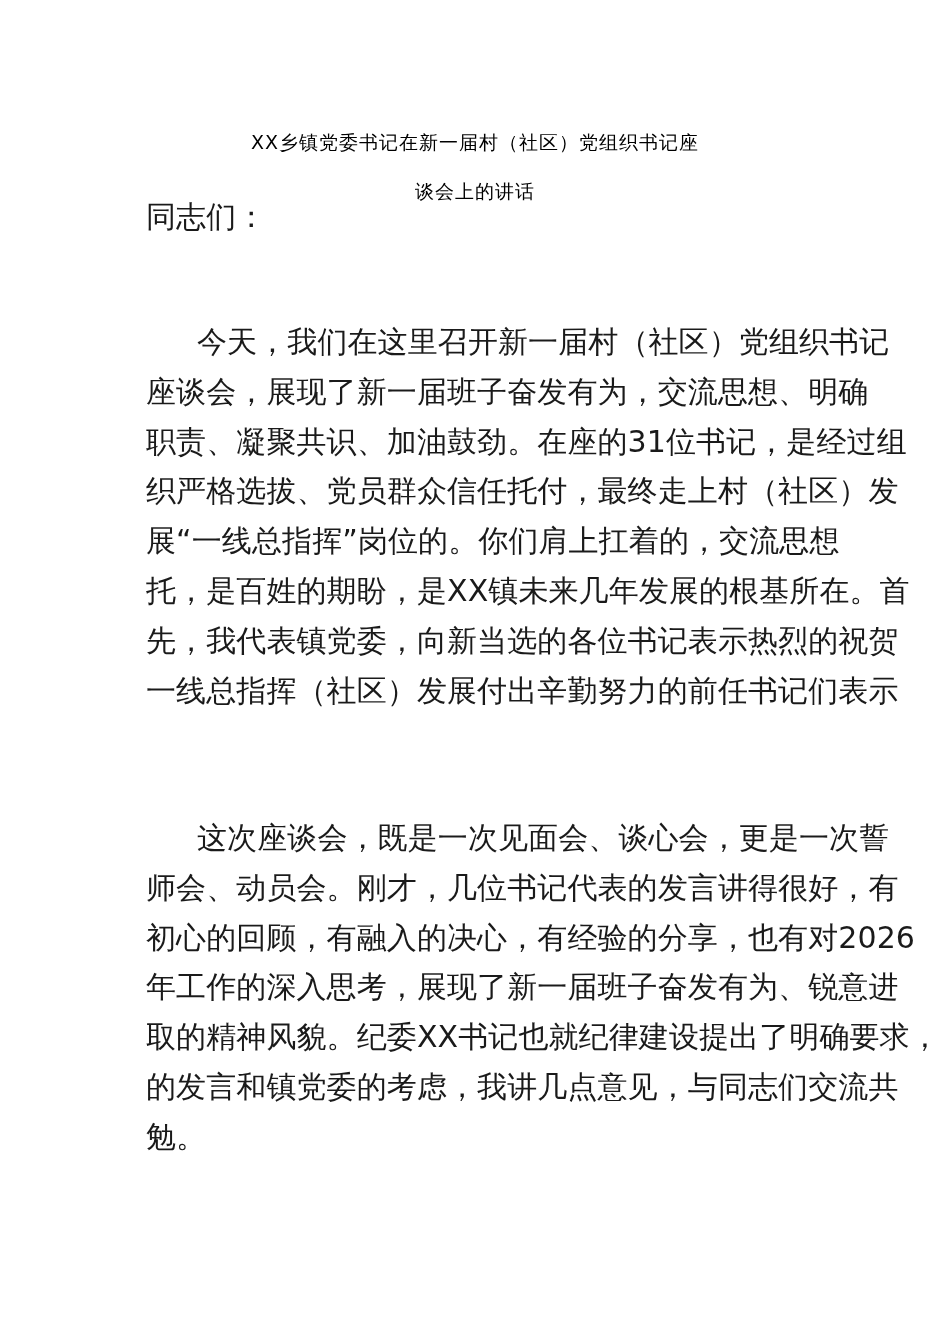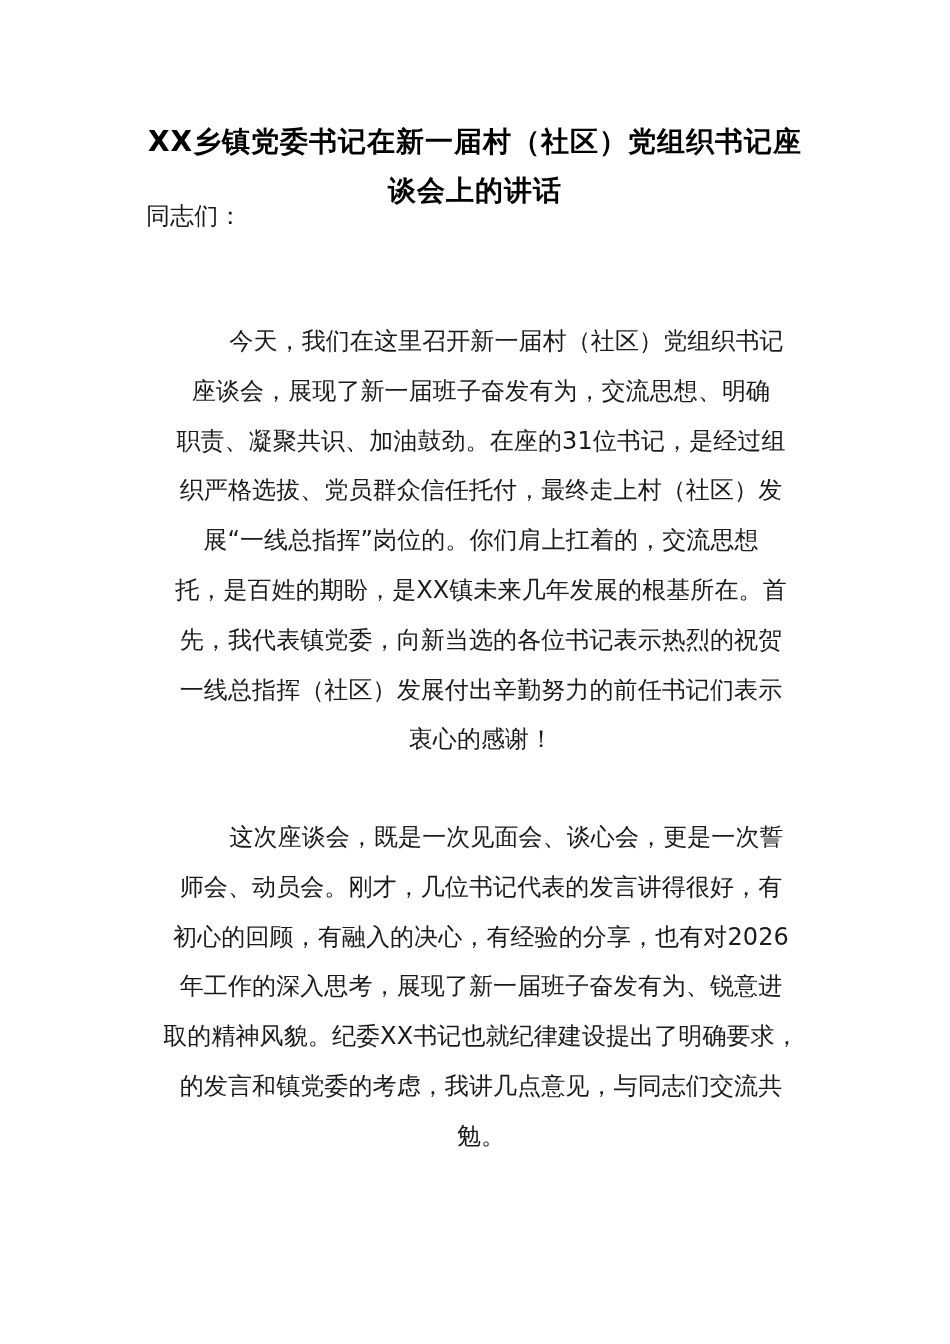--- a/index.html
+++ b/index.html
@@ -20,42 +20,41 @@
       left: 0; top: 0;
       width: 950px;
       height: 1344px;
       background: #ffffff;
     }
     .title {
       position: absolute;
       left: 140px;
       width: 670px;
       text-align: center;
-      font-weight: bold;
-      font-size: 28px;
+      font-weight: normal;
+      font-size: 19px;
       line-height: 50px;
       color: #000000;
       letter-spacing: 1px;
     }
     .title-line-1 { top: 117px; }
     .title-line-2 { top: 166px; text-align: center; }
     .body-text {
       position: absolute;
       left: 146px;
       width: 670px;
-      font-size: 24px;
+      font-size: 30px;
       line-height: 49.8px;
       color: #1a1a1a;
       letter-spacing: 0.1px;
     }
     .line {
       display: block;
       white-space: nowrap;
       height: 49.8px;
-      text-align: center;
     }
     .salutation { top: 192px; }
     .para-1 { top: 317px; }
     .para-2 { top: 813px; }
     .indent { padding-left: 51px; }
   </style>
 </head>
 <body>
 
 <div class="page">
@@ -67,21 +66,20 @@
 
   <div class="body-text para-1">
     <span class="line indent">今天，我们在这里召开新一届村（社区）党组织书记</span>
     <span class="line">座谈会，展现了新一届班子奋发有为，交流思想、明确</span>
     <span class="line">职责、凝聚共识、加油鼓劲。在座的31位书记，是经过组</span>
     <span class="line">织严格选拔、党员群众信任托付，最终走上村（社区）发</span>
     <span class="line">展“一线总指挥”岗位的。你们肩上扛着的，交流思想</span>
     <span class="line">托，是百姓的期盼，是XX镇未来几年发展的根基所在。首</span>
     <span class="line">先，我代表镇党委，向新当选的各位书记表示热烈的祝贺</span>
     <span class="line">一线总指挥（社区）发展付出辛勤努力的前任书记们表示</span>
-    <span class="line">衷心的感谢！</span>
   </div>
 
   <div class="body-text para-2">
     <span class="line indent">这次座谈会，既是一次见面会、谈心会，更是一次誓</span>
     <span class="line">师会、动员会。刚才，几位书记代表的发言讲得很好，有</span>
     <span class="line">初心的回顾，有融入的决心，有经验的分享，也有对2026</span>
     <span class="line">年工作的深入思考，展现了新一届班子奋发有为、锐意进</span>
     <span class="line">取的精神风貌。纪委XX书记也就纪律建设提出了明确要求，</span>
     <span class="line">的发言和镇党委的考虑，我讲几点意见，与同志们交流共</span>
     <span class="line">勉。</span>

